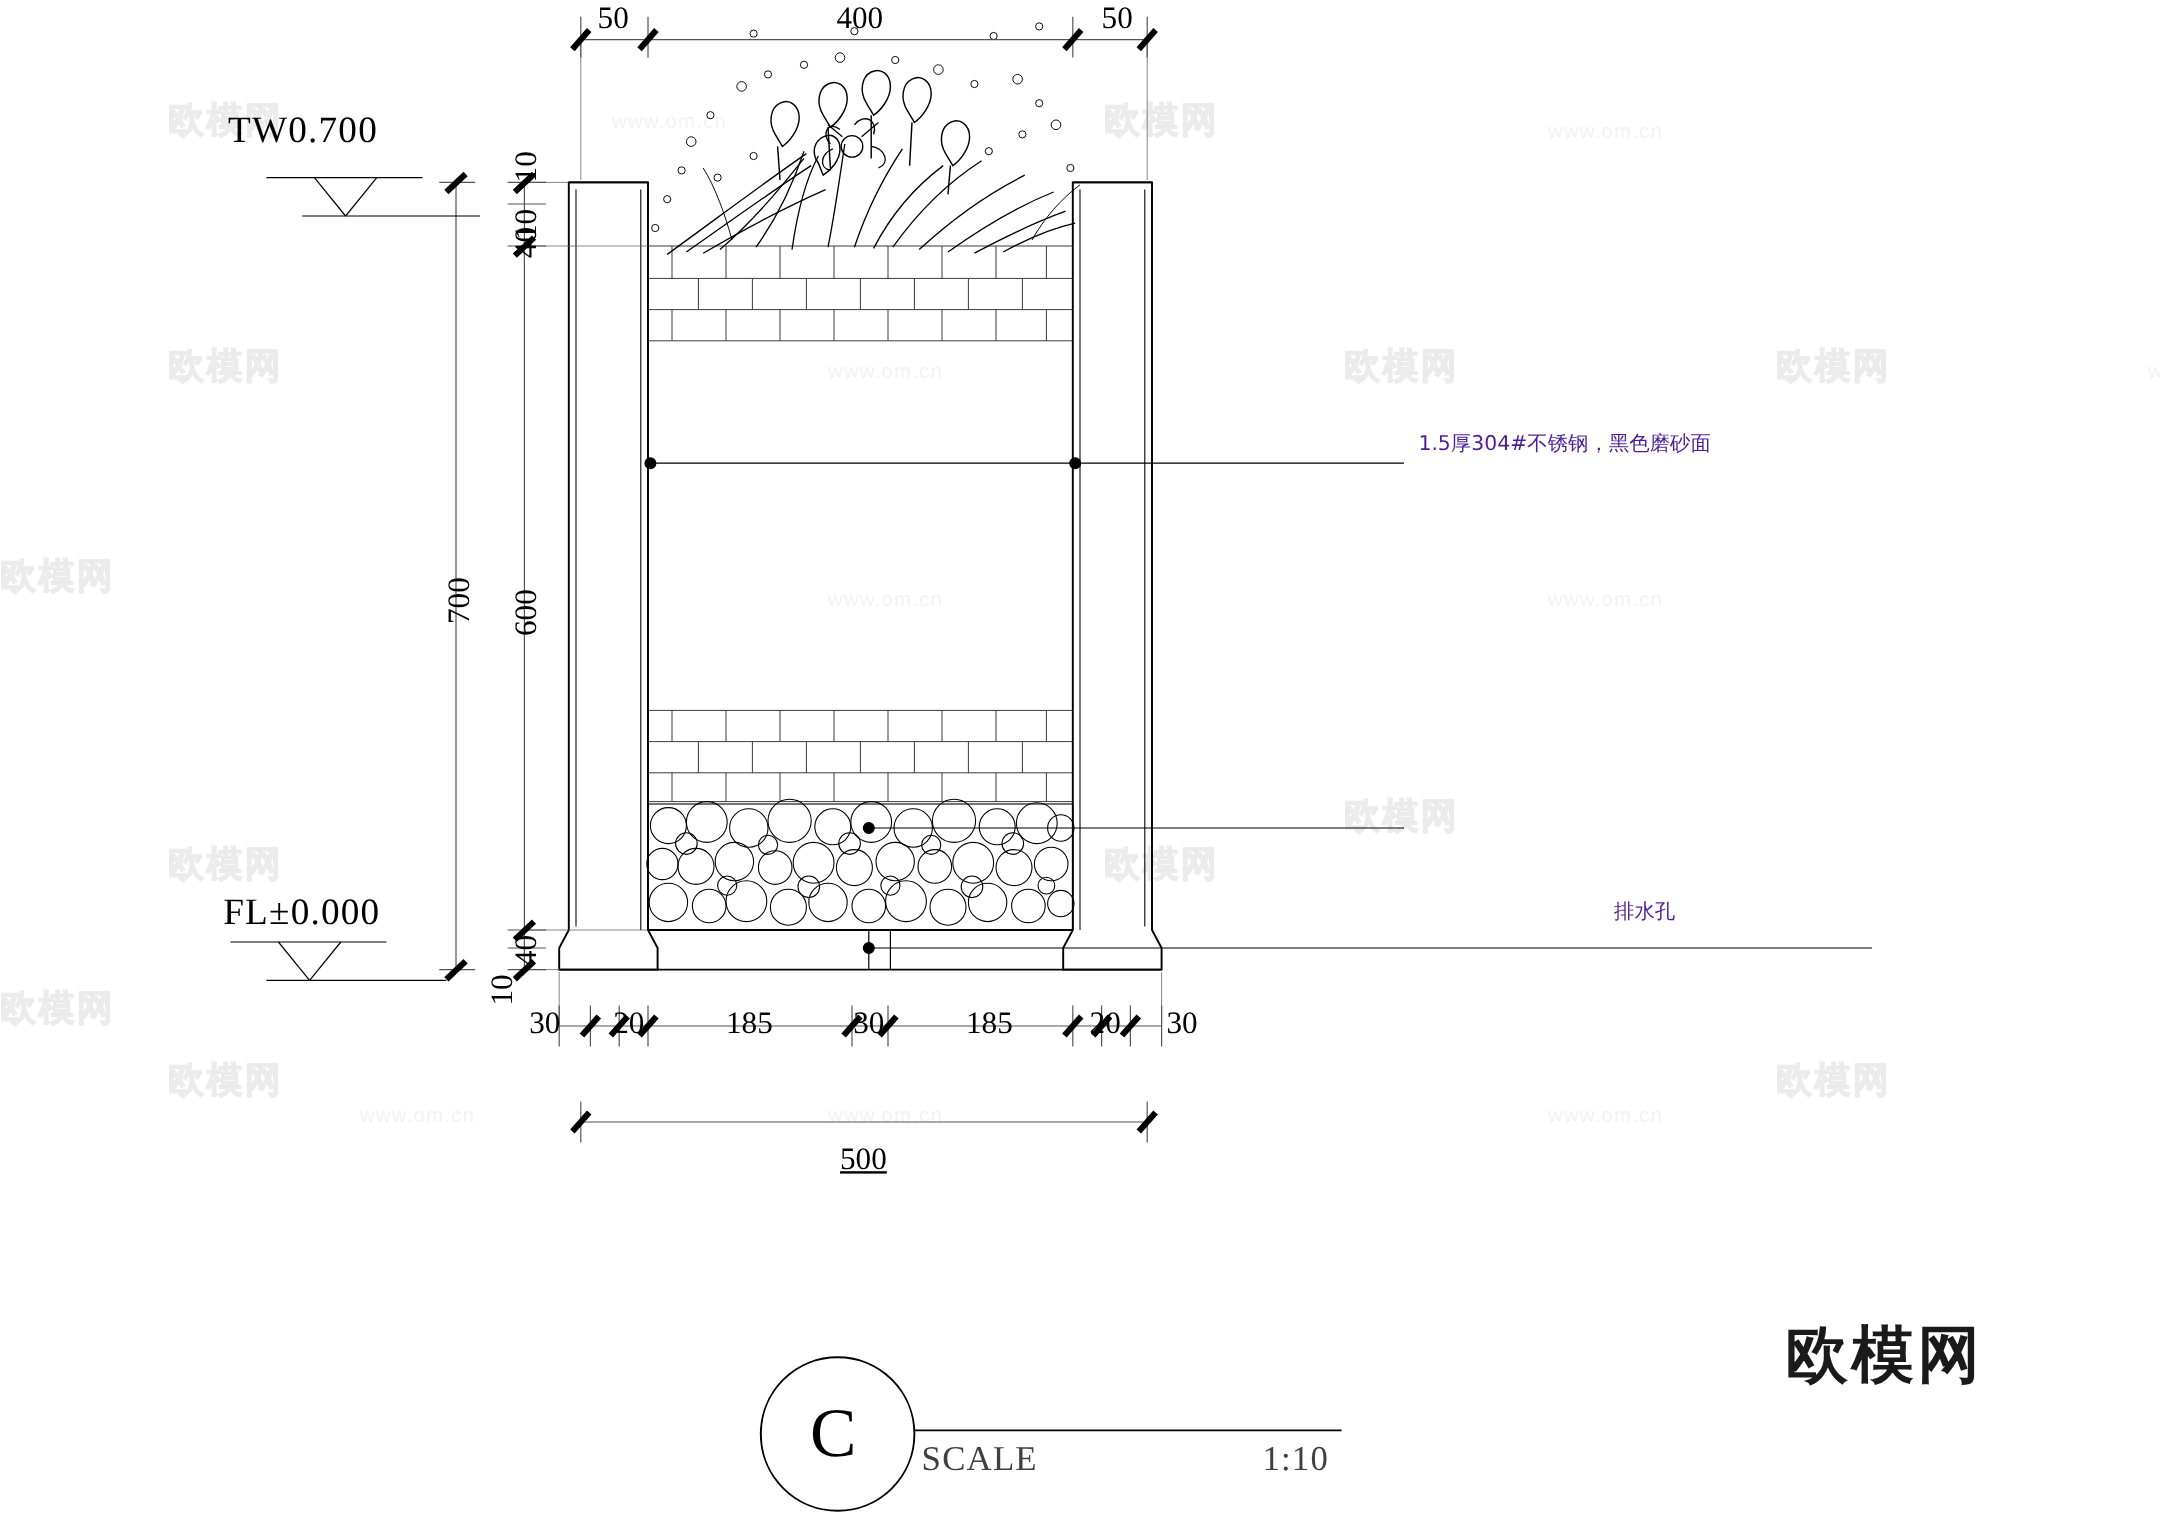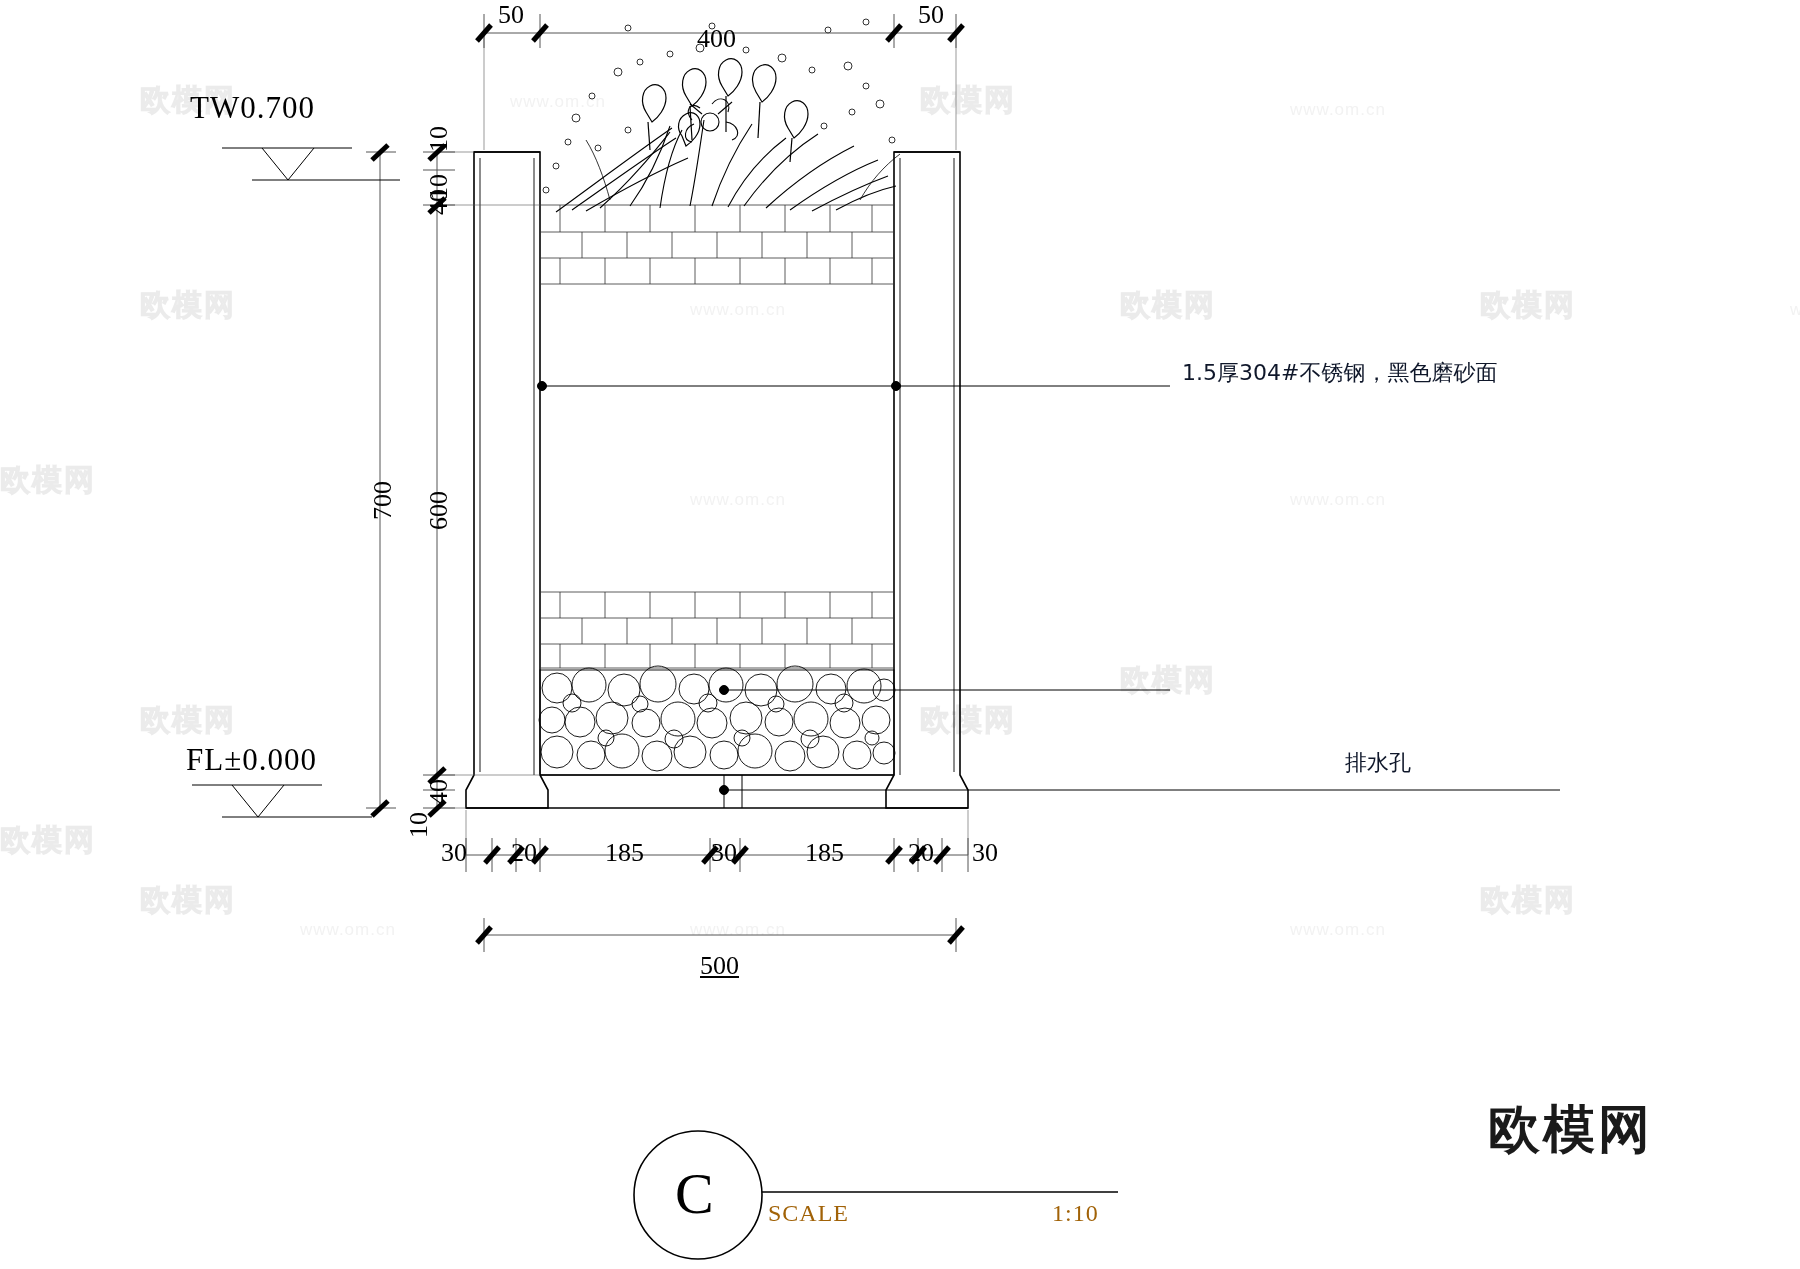--- a/index.html
+++ b/index.html
@@ -29,33 +29,33 @@
 
   .dimtxt{
     font-family:"Liberation Serif",serif;font-size:26px;color:#000;
     white-space:nowrap;letter-spacing:0px;
   }
   .dimtxt-v{
     font-family:"Liberation Serif",serif;font-size:26px;color:#000;
     white-space:nowrap;transform:rotate(-90deg);transform-origin:left top;
   }
   .notetxt{
-    font-family:"DejaVu Sans",sans-serif;font-size:22px;color:#0f172a;
+    font-family:"DejaVu Sans",sans-serif;font-size:17px;color:#4c1d95;
     white-space:nowrap;
   }
   .lvltxt{
     font-family:"Liberation Serif",serif;font-size:31px;color:#000;
     white-space:nowrap;letter-spacing:1px;
   }
   .titletxt{
     font-family:"DejaVu Sans",sans-serif;font-size:42px;color:#000;
     white-space:nowrap;
   }
   .scaletxt{
-    font-family:"Liberation Serif",serif;font-size:24px;color:#a16207;
+    font-family:"Liberation Serif",serif;font-size:29px;color:#404040;
     white-space:nowrap;letter-spacing:1px;
   }
   .marktxt{
     font-family:"Liberation Serif",serif;font-size:58px;color:#000;
     white-space:nowrap;
   }
   svg{display:block;overflow:visible;}
 </style>
 </head>
 <body>
@@ -416,21 +416,21 @@
 
     <g stroke="#000" stroke-width="1.6" fill="none">
       <circle cx="698" cy="1195" r="64"></circle>
     </g>
     <g stroke="#000" stroke-width="1.6" fill="none">
       <line x1="762" y1="1192" x2="1118" y2="1192"></line>
     </g>
   </svg>
 
   <div class="abs dimtxt" style="left:498px;top:0px;">50</div>
-  <div class="abs dimtxt" style="left:697px;top:0px;margin-top:24px;">400</div>
+  <div class="abs dimtxt" style="left:697px;top:0px;">400</div>
   <div class="abs dimtxt" style="left:918px;top:0px;">50</div>
 
   <div class="abs dimtxt-v" style="left:368px;top:520px;">700</div>
 
   <div class="abs dimtxt-v" style="left:424px;top:200px;">10</div>
 
   <div class="abs dimtxt-v" style="left:424px;top:152px;">10</div>
   <div class="abs dimtxt-v" style="left:424px;top:215px;">40</div>
   <div class="abs dimtxt-v" style="left:424px;top:530px;">600</div>
   <div class="abs dimtxt-v" style="left:424px;top:805px;">40</div>

